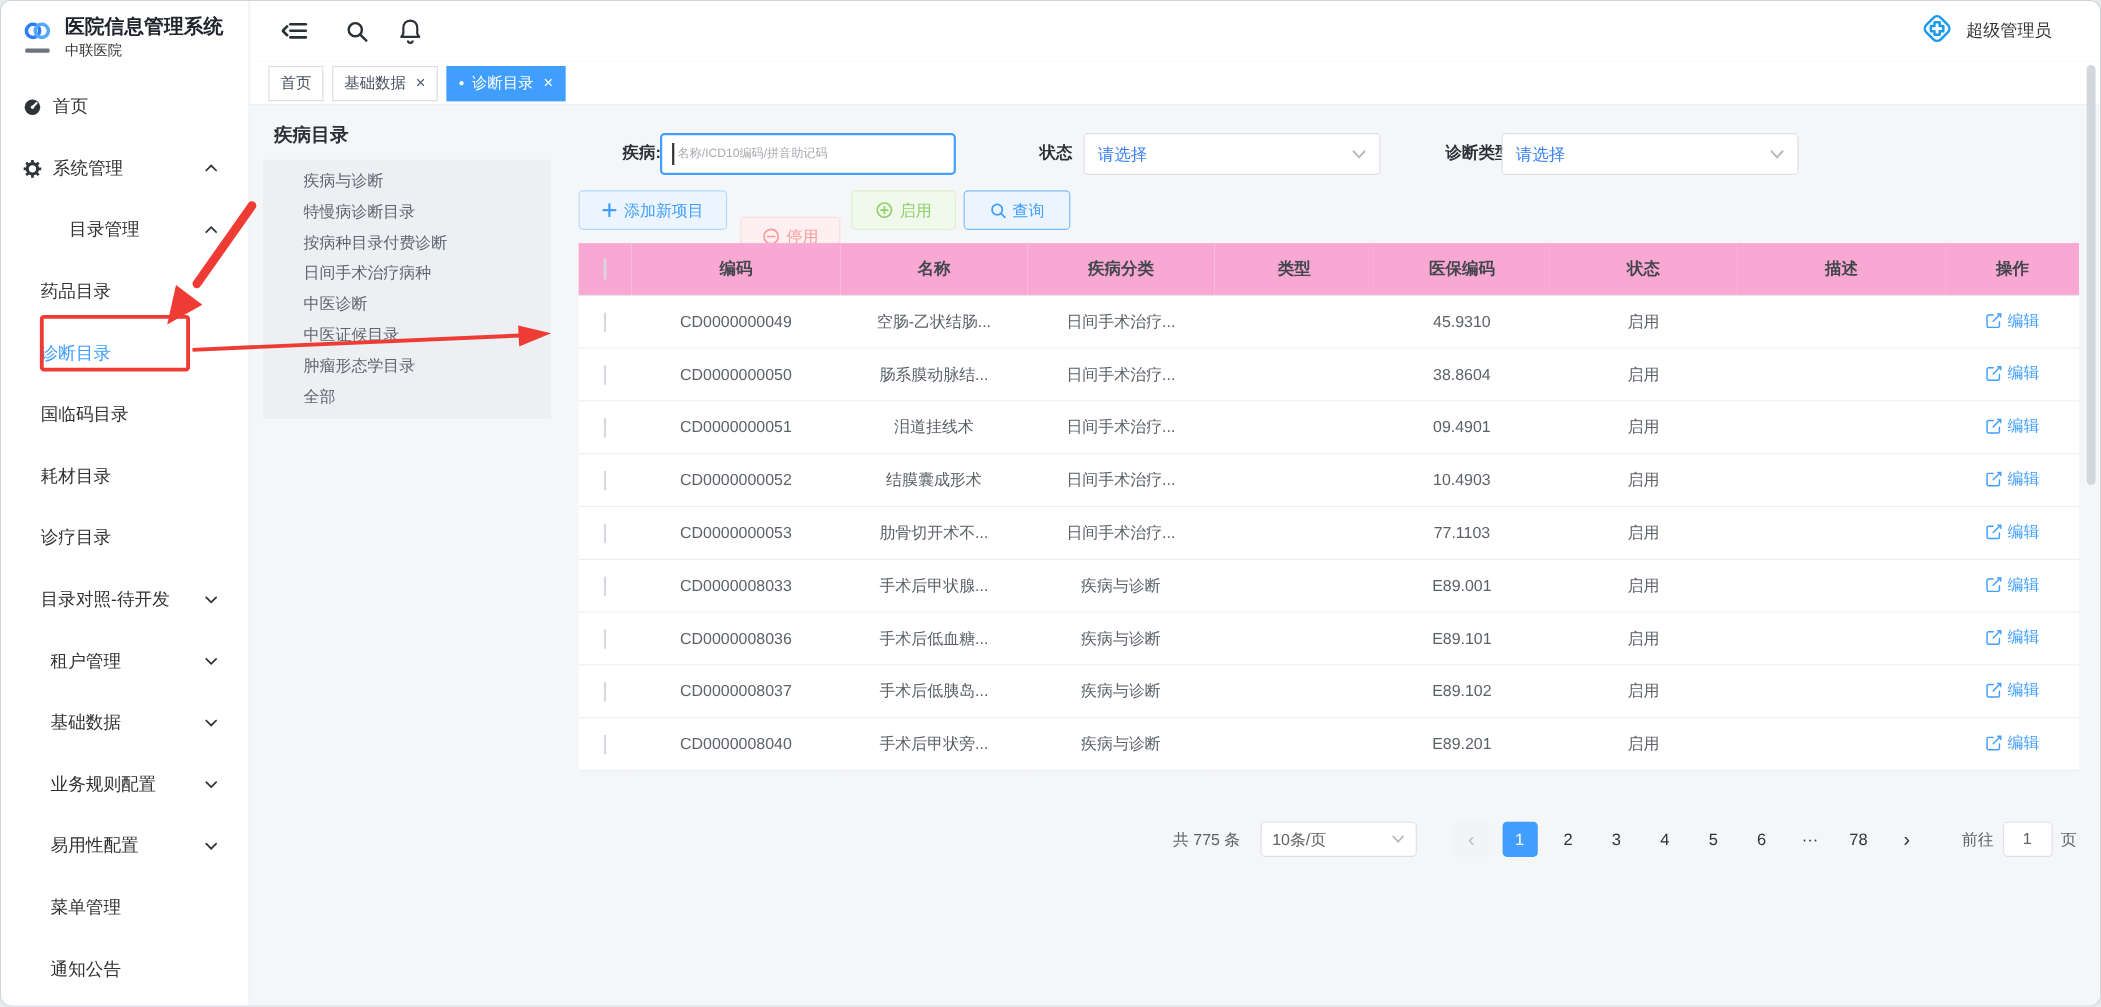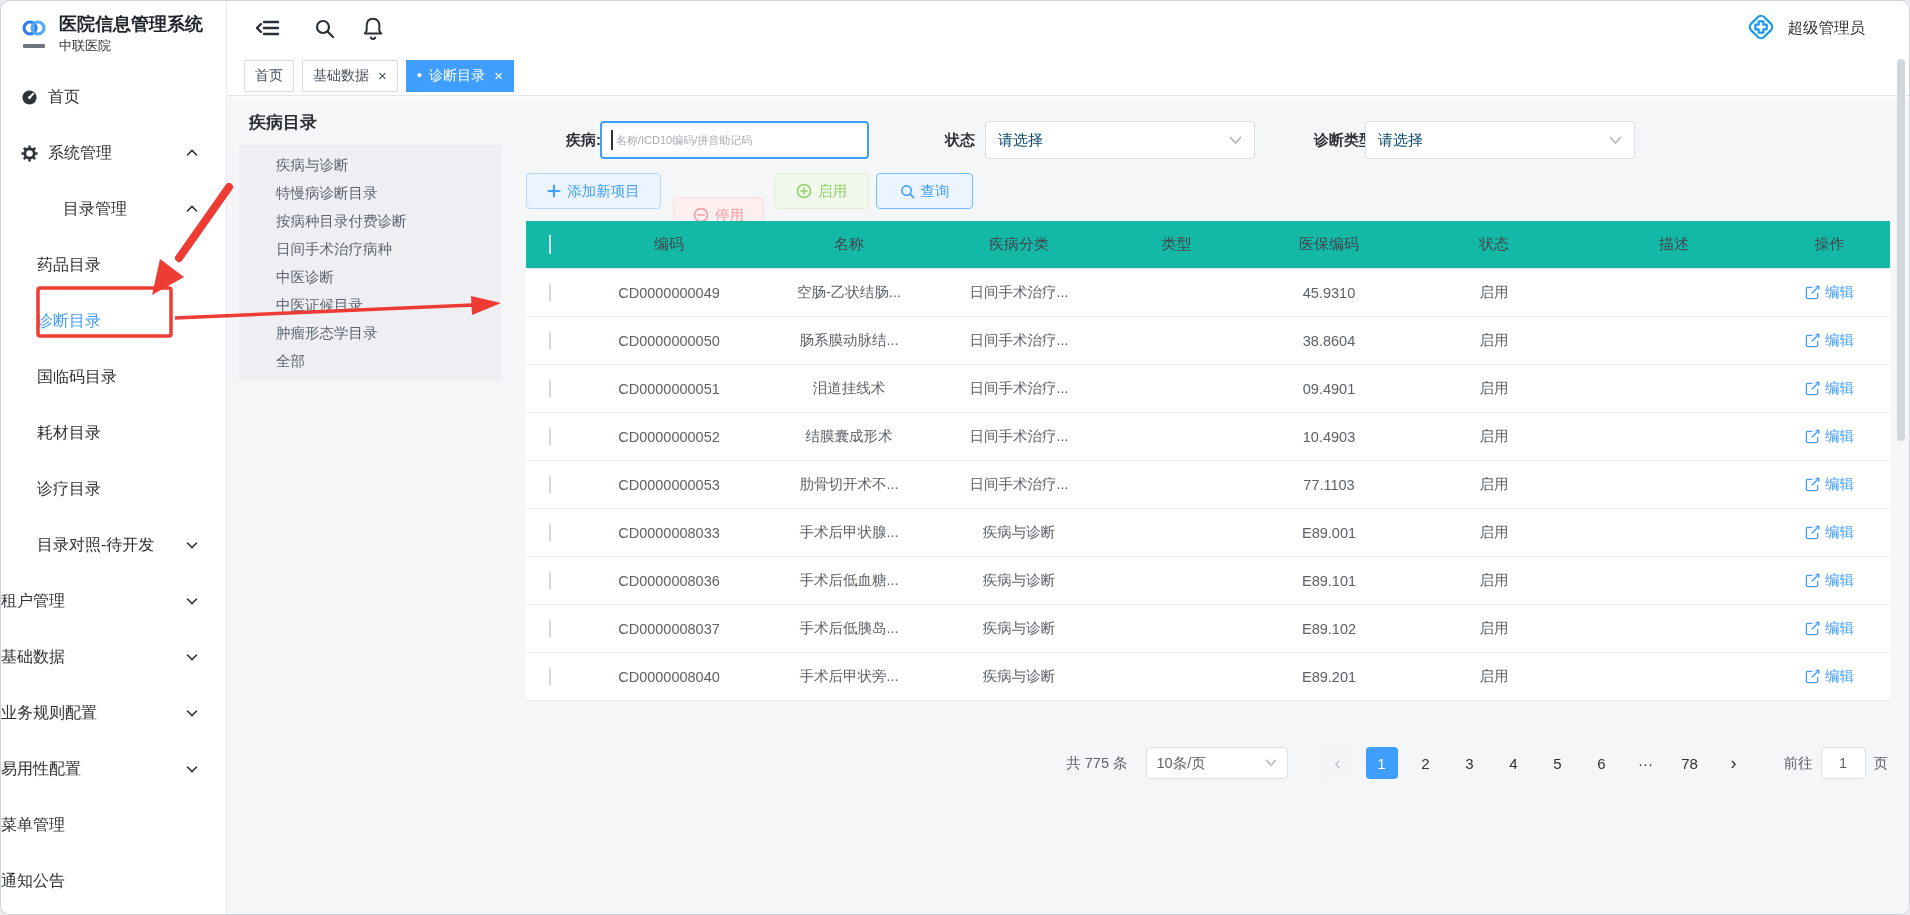--- a/index.html
+++ b/index.html
@@ -11,21 +11,21 @@
   #logo{display:flex;align-items:flex-start;padding:13px 0 0 18px;}
   .logo-icon{width:30px;height:36px;display:flex;flex-direction:column;align-items:center;}
   .logo-tag{width:22px;height:4px;background:#6d7480;border-radius:1px;margin-top:2px;}
   .logo-text{margin-left:10px;}
   .logo-title{font-size:18px;font-weight:bold;color:#20242b;line-height:20px;}
   .logo-org{font-size:13px;color:#303133;margin-top:3px;}
   #sidebar-menu{margin-top:14px;}
   .side-item{height:56px;display:flex;align-items:center;font-size:16px;color:#303133;cursor:pointer;}
   .side-item.l1{padding-left:18px;}
   .side-item.l2{padding-left:62px;}
-  .side-item.l2b{gap:25px;}
+  .side-item.l2b{padding-left:45px;gap:25px;}
   .side-item.l3{padding-left:36px;}
   .side-item.active{color:#409eff;}
   .mi{width:20px;height:20px;margin-right:9px;display:flex;align-items:center;justify-content:center;flex:none;}
   .chev{margin-left:auto;margin-right:28px;display:flex;width:12px;height:12px;}
 
   
   #topbar{position:absolute;left:225px;top:0;right:0;height:55px;background:#fff;border-bottom:1px solid #edf0f3;}
   .tb-icon{position:absolute;top:17px;cursor:pointer;display:flex;}
   #fold-ic{left:30px;}
   #search-ic{left:88px;}
@@ -51,35 +51,35 @@
 
   
   .flabel{position:absolute;top:24px;line-height:38px;font-size:15px;font-weight:600;color:#2e3238;}
   #lbl-disease{left:340px;}
   #lbl-status{left:719px;}
   #lbl-type{left:1088px;}
   #disease-wrap{position:absolute;left:374px;top:24px;width:269px;height:38px;}
   #disease-wrap input{width:100%;height:100%;box-sizing:border-box;border:2px solid #409eff;border-radius:4px;padding:0 10px 0 14px;font-size:11px;color:#303133;outline:none;background:#fff;font-family:inherit;}
   #disease-wrap input::placeholder{color:#a8abb2;}
   .caret{position:absolute;left:11px;top:9px;width:1.5px;height:20px;background:#303133;}
-  .sel{position:absolute;top:24px;height:38px;width:270px;box-sizing:border-box;background:#fff;border:1px solid #dcdfe6;border-radius:4px;display:flex;align-items:center;justify-content:space-between;padding:0 12px;color:#0c4a6e;font-size:15px;cursor:pointer;}
+  .sel{position:absolute;top:24px;height:38px;width:270px;box-sizing:border-box;background:#fff;border:1px solid #dcdfe6;border-radius:4px;display:flex;align-items:center;justify-content:space-between;padding:0 12px;color:#3b82f6;font-size:15px;cursor:pointer;}
   #sel-status{left:759px;}
   #sel-type{left:1139px;}
 
   
   .btn{position:absolute;top:76px;height:36px;border-radius:4px;font-size:14.5px;display:inline-flex;align-items:center;justify-content:center;gap:6px;cursor:pointer;border:1px solid;box-sizing:border-box;}
   #btn-add{left:300px;width:135px;background:#ecf5ff;border-color:#b3d8ff;color:#409eff;}
   #btn-disable{left:447px;width:91px;background:#fef0f0;border-color:#fbdcdc;color:#f59b9b;margin-top:24px;}
   #btn-enable{left:548px;width:95px;background:#f0f9eb;border-color:#dcf0cf;color:#8fd069;}
   #btn-query{left:650px;width:97px;background:#ecf5ff;border-color:#79bbff;color:#409eff;}
 
   
   #tablewrap{position:absolute;left:300px;top:124px;width:1364px;background:#fff;}
   table{border-collapse:collapse;width:100%;table-layout:fixed;}
-  thead th{height:45px;background:#14b8a6;font-size:15px;font-weight:normal;color:#42464d;border-bottom:1px solid #e6e9ef;}
+  thead th{height:45px;background:#f9a8d4;font-size:15px;font-weight:bold;color:#42464d;border-bottom:1px solid #e6e9ef;}
   tbody td{height:45px;font-size:14.5px;color:#5c6168;border-bottom:1px solid #ebeef5;text-align:center;background:#fff;}
   .cbx{width:16px;height:16px;border:1px solid #d4d8df;border-radius:3px;background:#fff;margin:0 auto;cursor:pointer;box-sizing:border-box;}
   .edit-link{display:inline-flex;align-items:center;gap:5px;color:#409eff;cursor:pointer;font-size:14.5px;}
 
   
   #pager{position:absolute;left:300px;right:21px;top:650px;height:32px;display:flex;align-items:center;justify-content:flex-end;font-size:14.5px;color:#606266;}
   #pg-total{margin-right:18px;text-align:right;}
   #pg-size{width:142px;height:32px;box-sizing:border-box;border:1px solid #dcdfe6;border-radius:4px;background:#fff;display:flex;align-items:center;justify-content:space-between;padding:0 10px;color:#606266;cursor:pointer;margin-right:28px;}
   .pg{min-width:32px;height:32px;display:inline-flex;align-items:center;justify-content:center;margin:0 6px;font-size:15px;color:#303133;cursor:pointer;border-radius:4px;}
   .pg.active{background:#409eff;color:#fff;}

